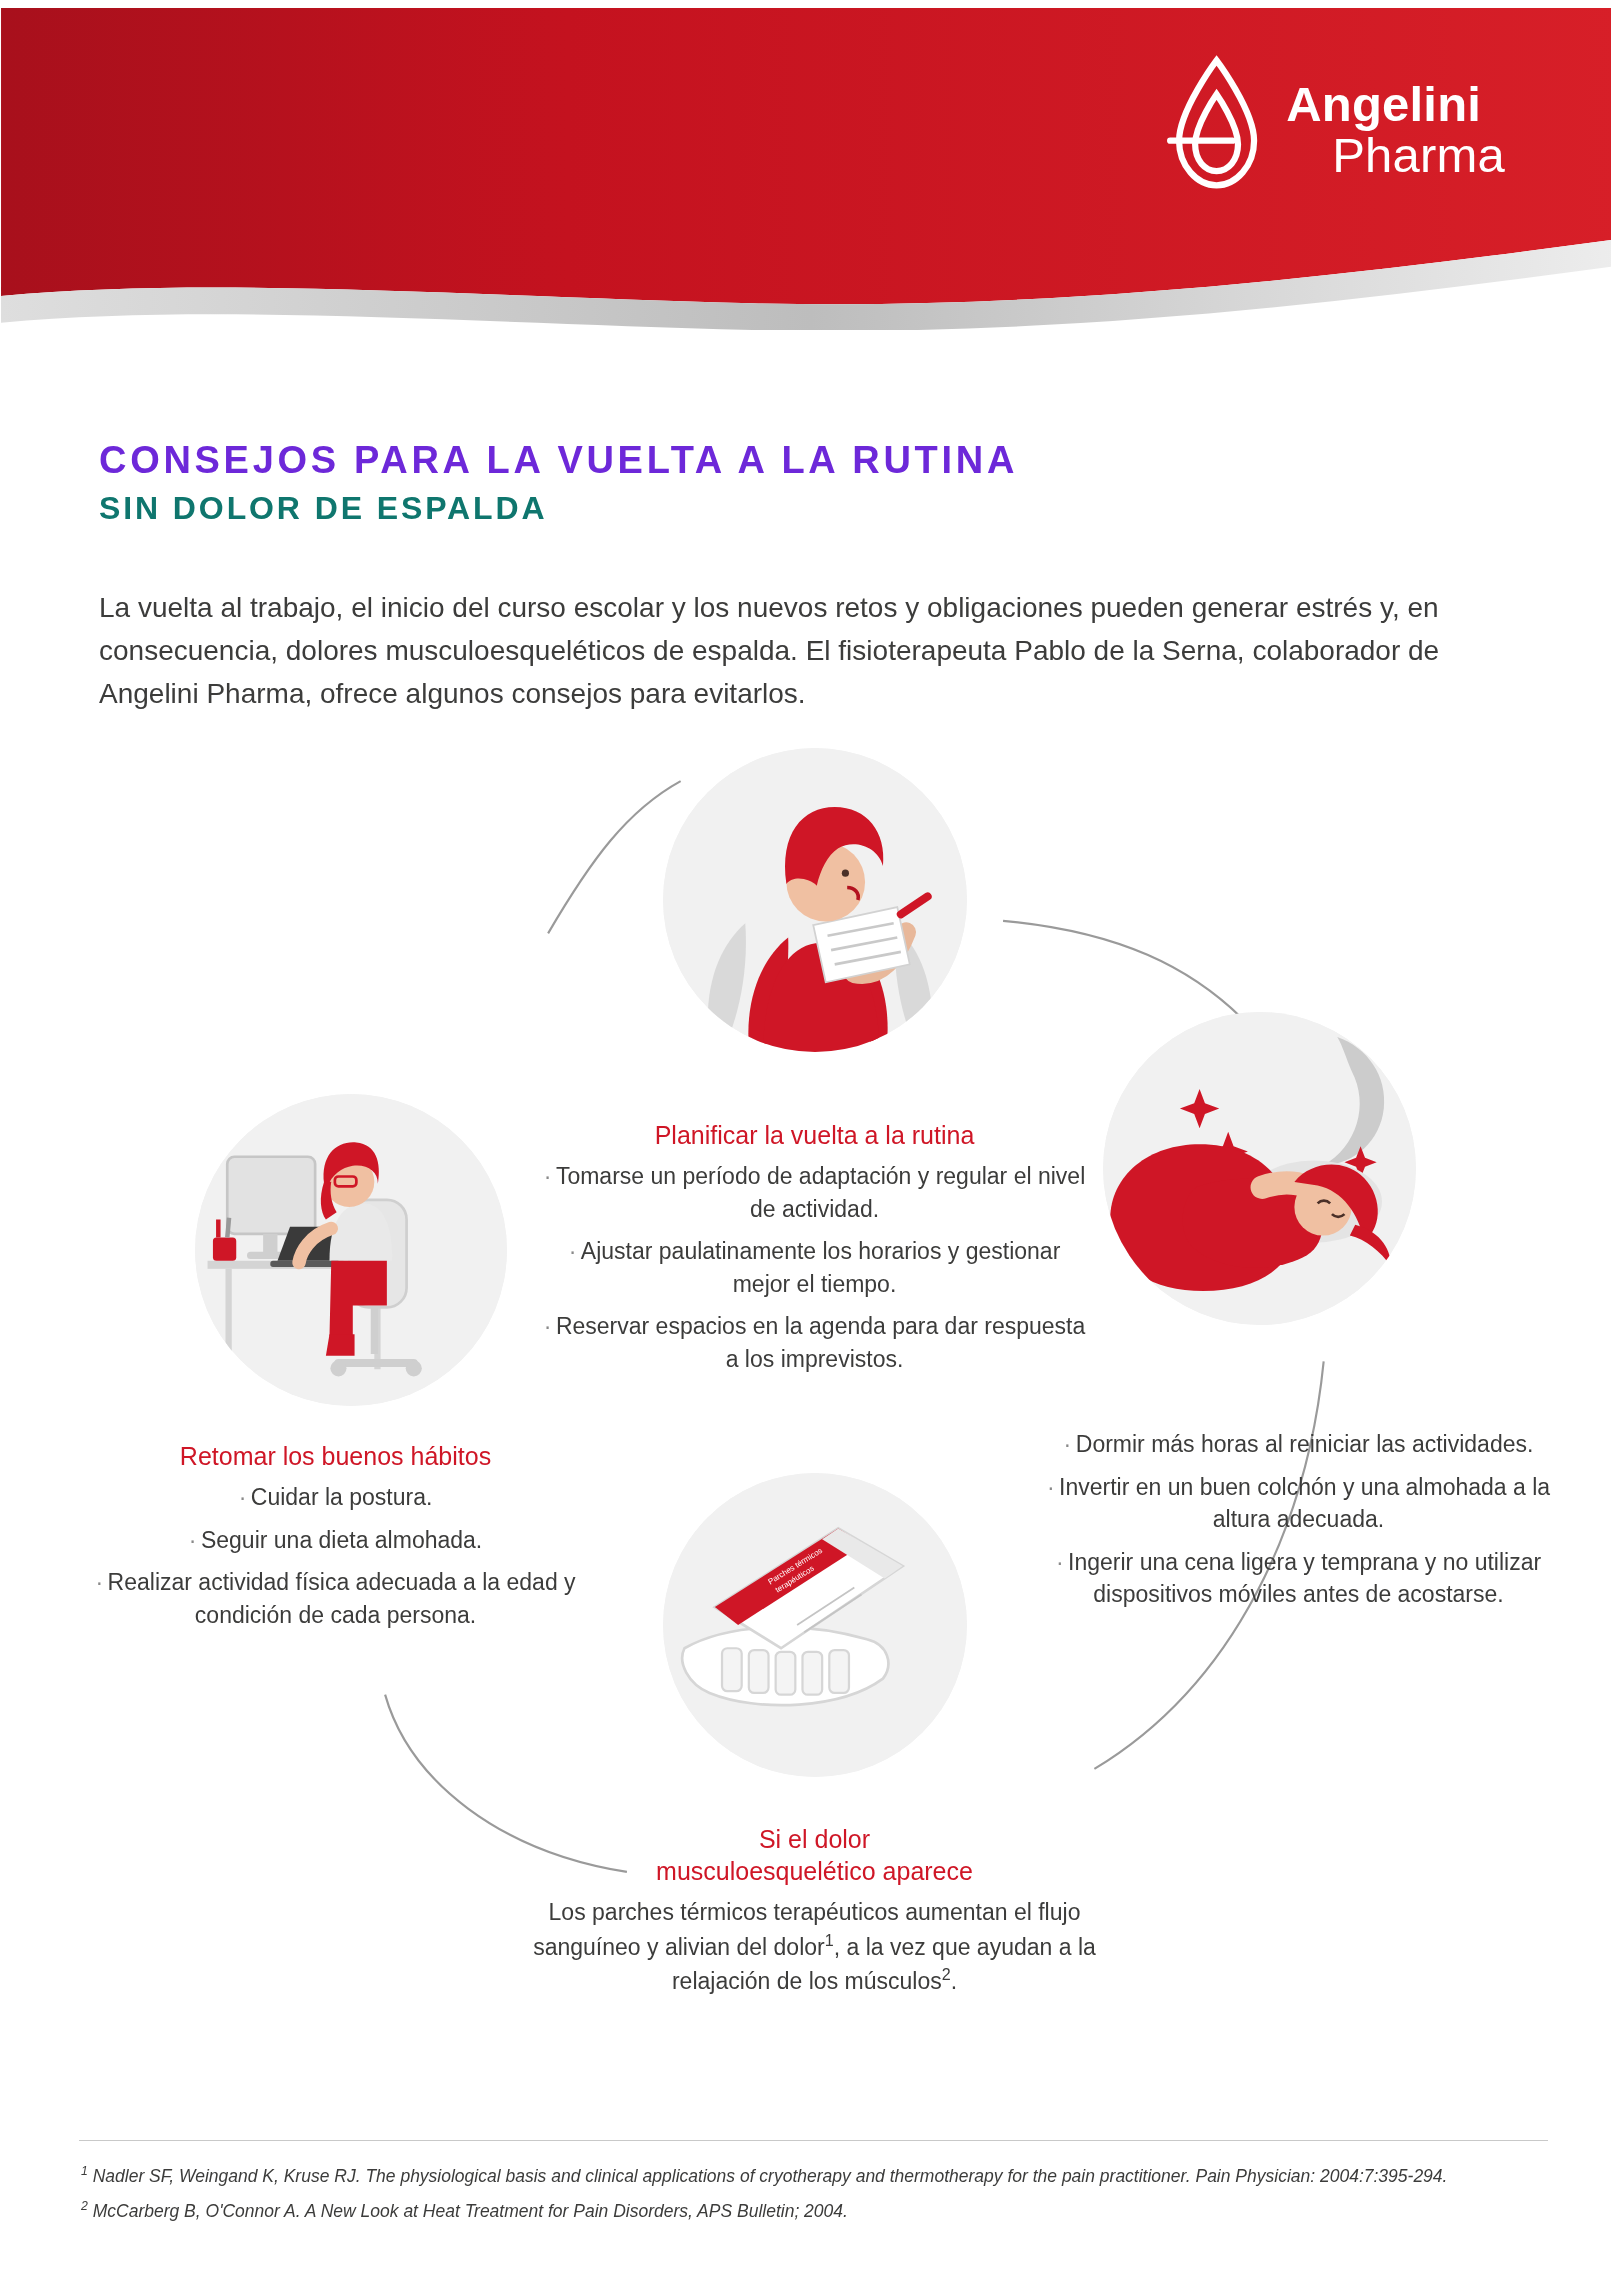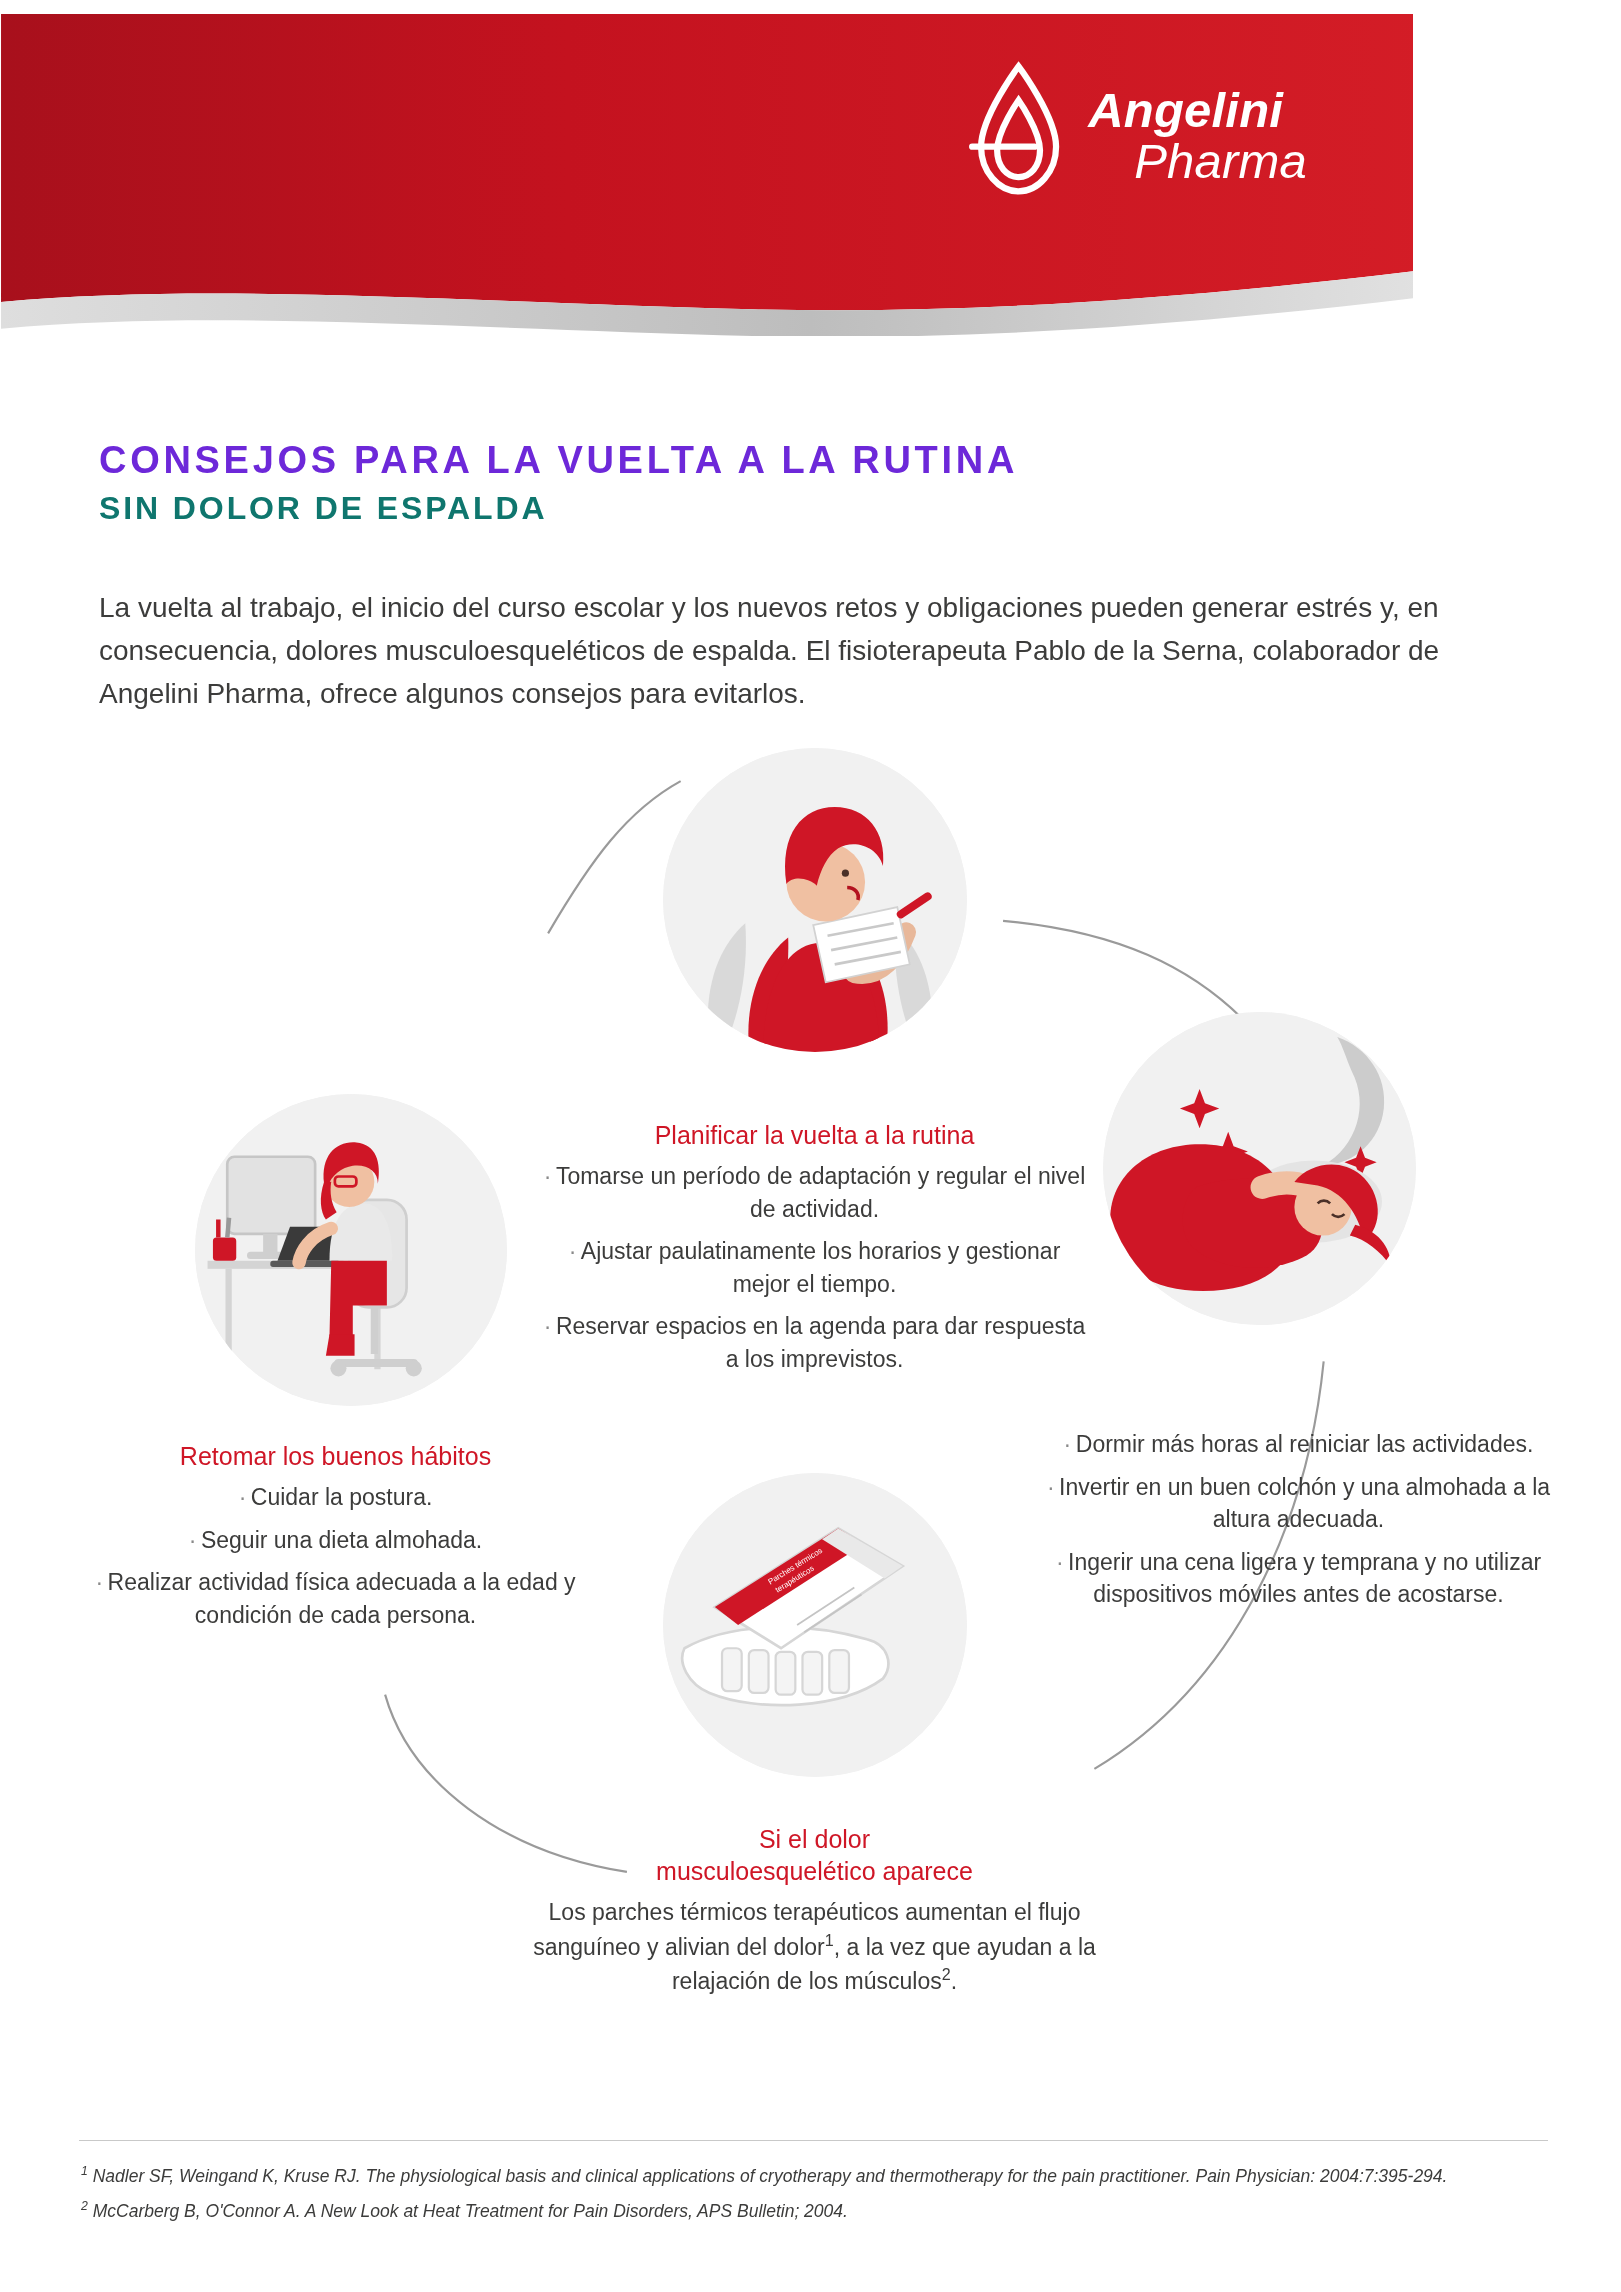--- a/index.html
+++ b/index.html
@@ -12,25 +12,24 @@
     height: 2293px;
     position: relative;
     font-family: "Liberation Sans", sans-serif;
     color: #3a3a3a;
     overflow: hidden;
   }
 
   
   .header {
     position: absolute;
-    left: 0; top: 14px;
-    width: 1413px;
+    left: 0; top: 8px;
+    width: 1611px;
     height: 322px;
     overflow: hidden;
-    font-style: italic;
   }
   .header-red {
     position: absolute;
     left: 0; top: 0;
     width: 1621px;
     height: 296px;
   }
   .header-red svg { display: block; }
 
   .logo-block {

